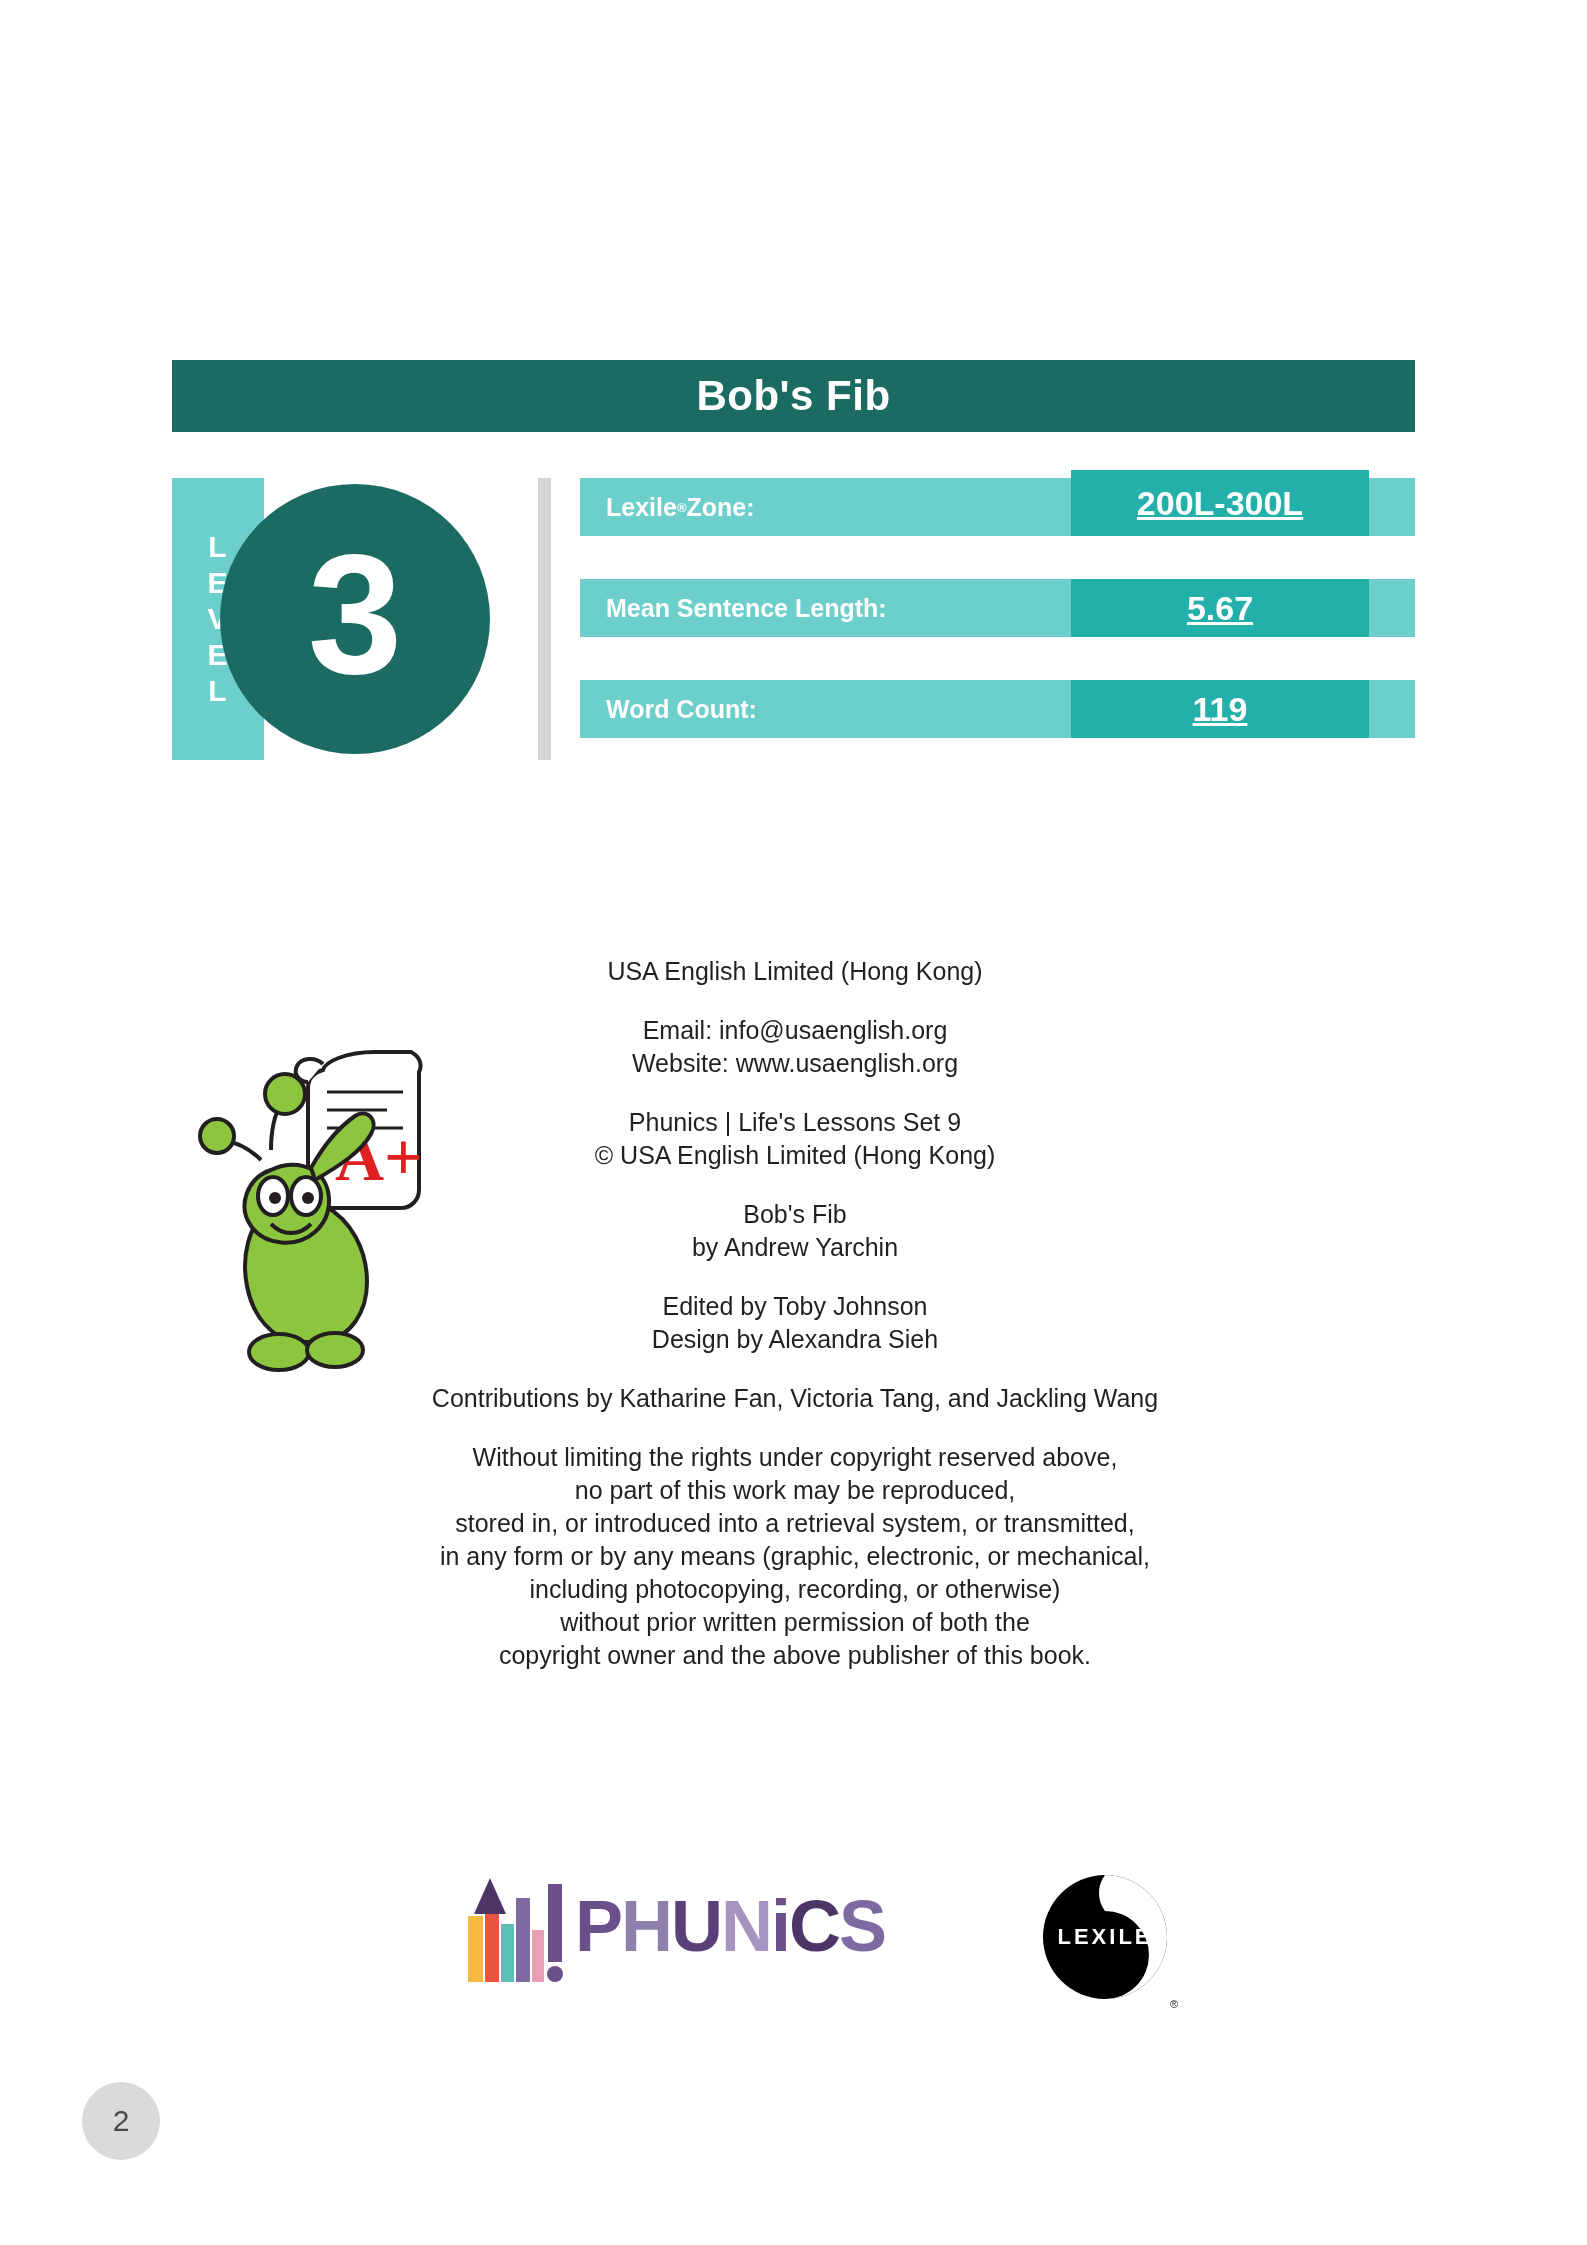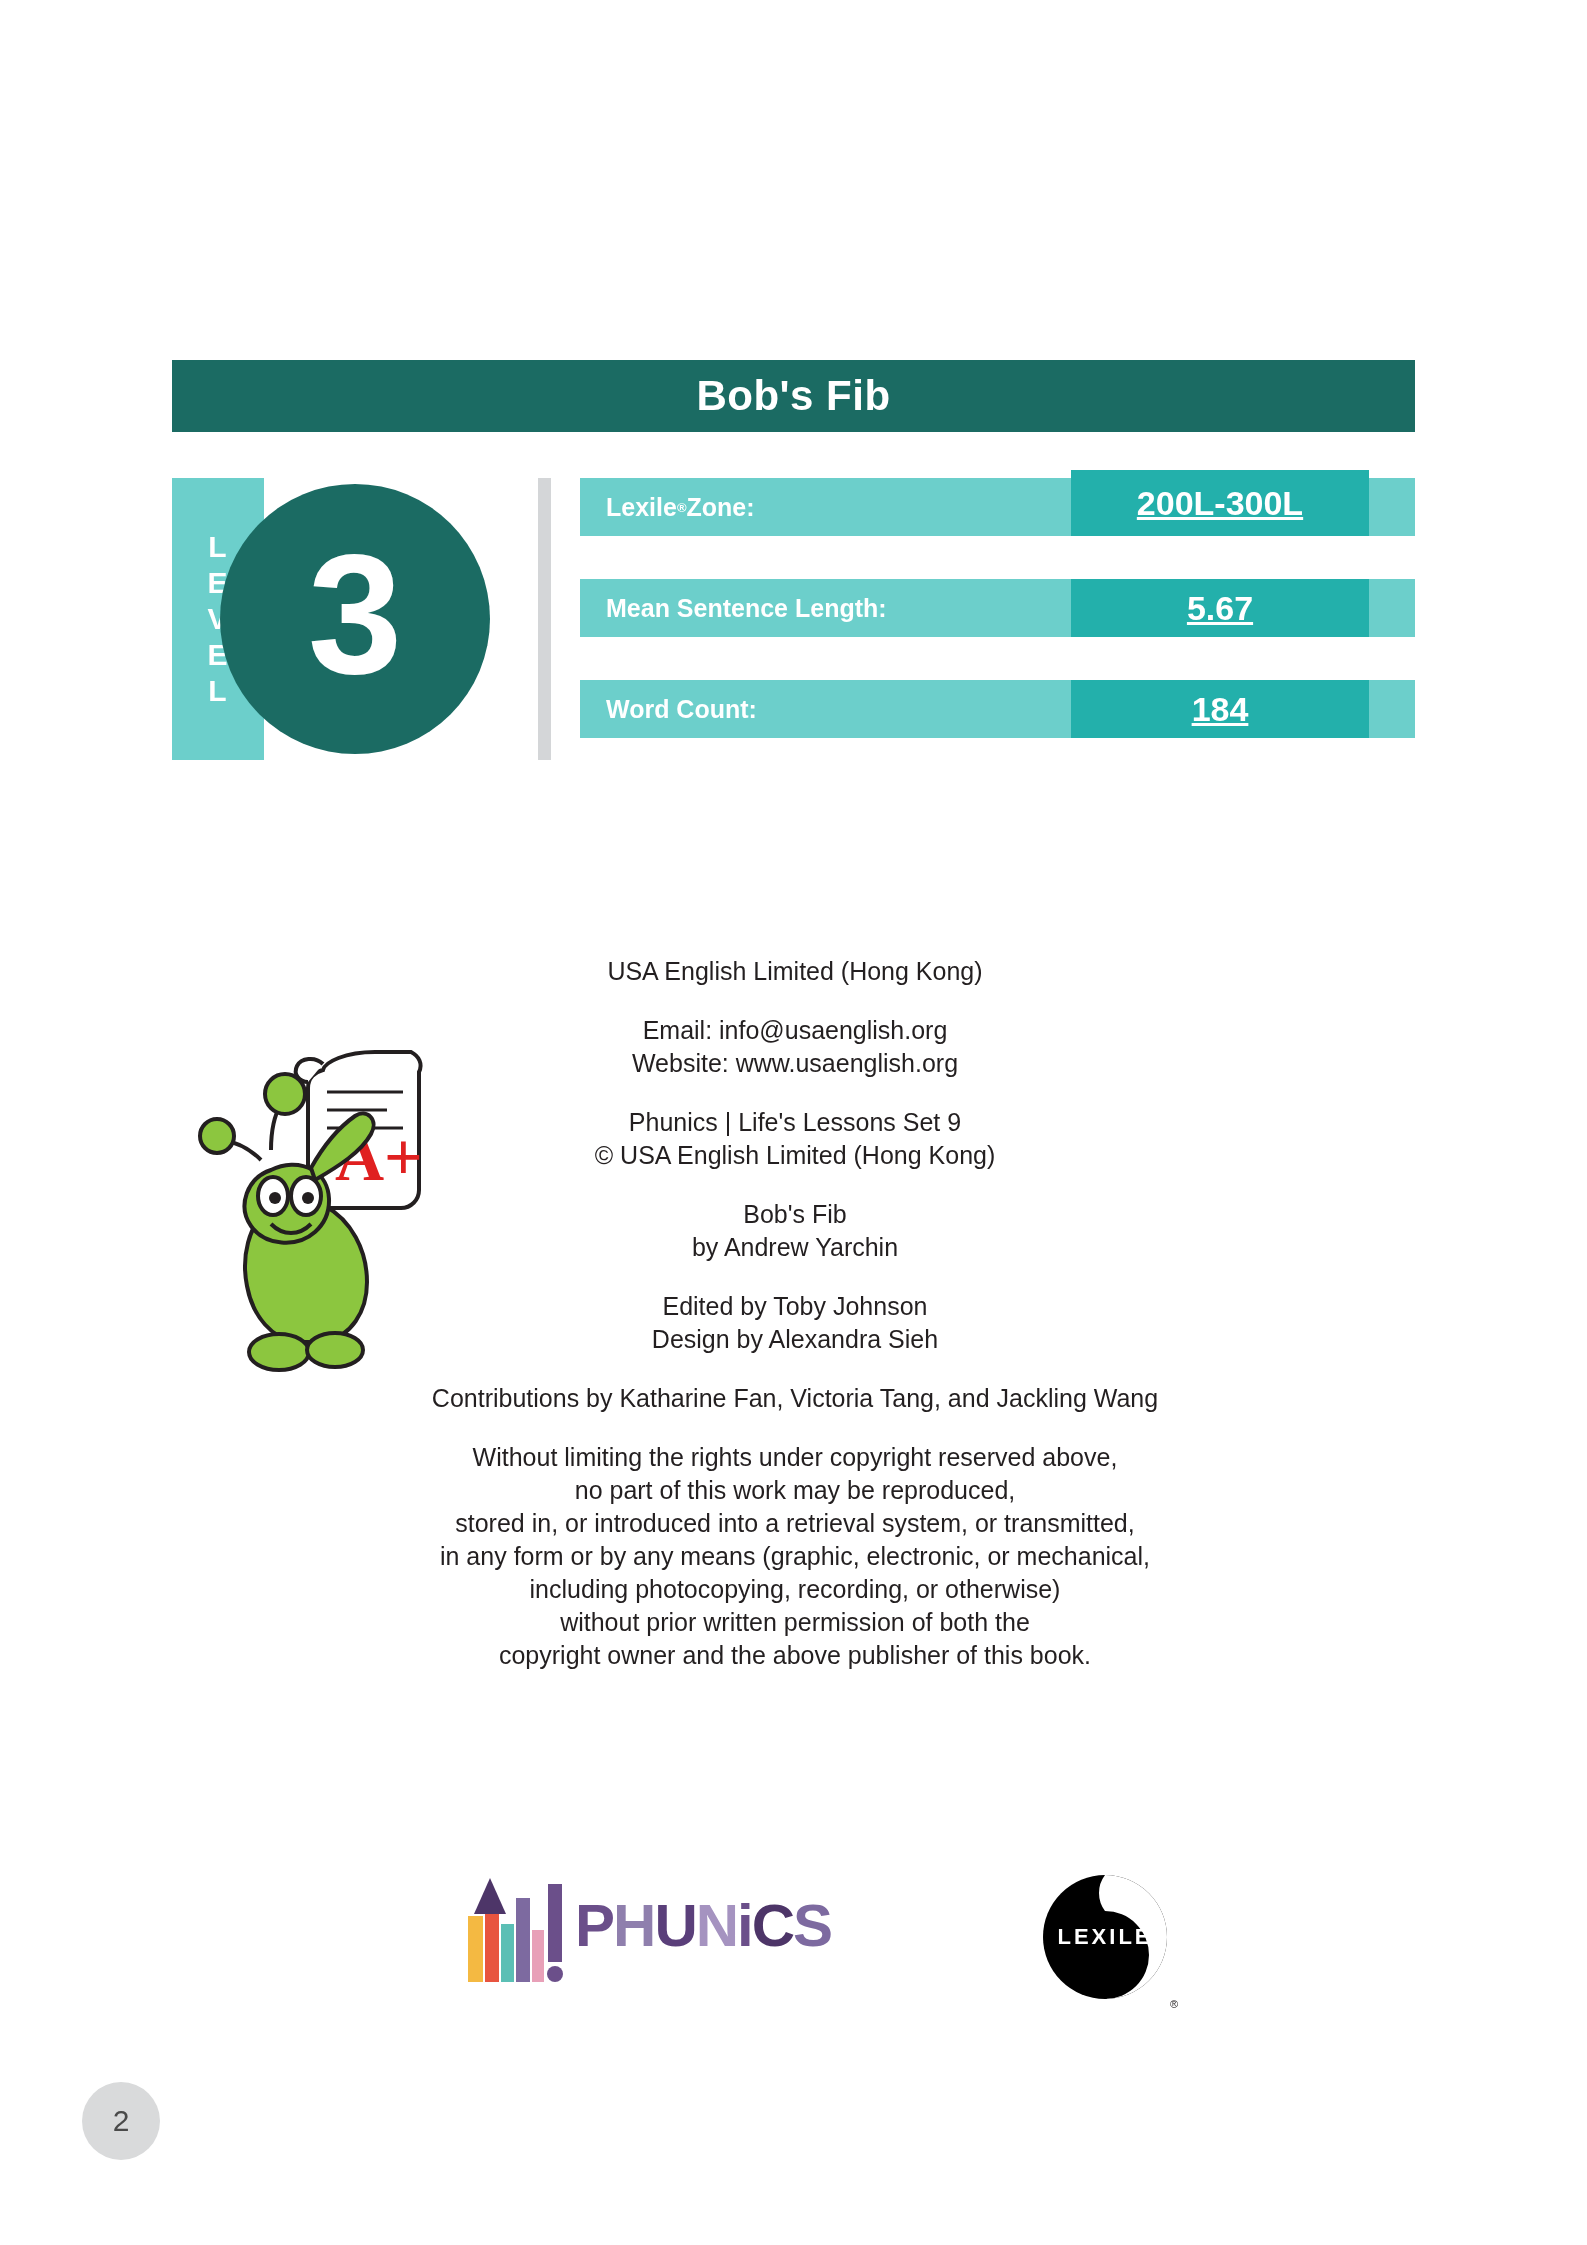--- a/index.html
+++ b/index.html
@@ -186,21 +186,21 @@
     position: absolute;
     left: 30px;
     top: 8px;
     width: 530px;
     height: 120px;
   }
   .phunics-logo .word {
     position: absolute;
     left: 115px;
     top: 6px;
-    font-size: 60px;
+    font-size: 72px;
     font-weight: bold;
     letter-spacing: -2px;
     line-height: 100px;
     color: #6b4f8a;
   }
   .phunics-logo .word .c1 { color: #6b4f8a; }
   .phunics-logo .word .c2 { color: #8f7fad; }
   .phunics-logo .word .c3 { color: #5a3f7a; }
   .phunics-logo .word .c4 { color: #a593c0; }
   .phunics-logo .word .c5 { color: #6b4f8a; }
@@ -293,21 +293,21 @@
       <span>5.67</span>
     </div>
   </div>
 
   <div class="stat-row r2">
     <div class="stat-bg"></div>
     <div class="stat-label">
       <span>Word Count:</span>
     </div>
     <div class="stat-value-box">
-      <span>184</span>
+      <span>119</span>
     </div>
   </div>
 
 </div>
 
 <div class="mascot">
   <svg viewBox="0 0 400 400" width="400" height="400" xmlns="http://www.w3.org/2000/svg">
 
     <g>
       <path d="M148 40 C150 32 170 22 200 22 L236 22 C244 26 248 34 244 42 L244 160 C244 170 236 178 226 178 L150 178 C140 178 133 170 133 160 L133 58 C133 48 140 42 148 40 Z" fill="#ffffff" stroke="#231f20" stroke-width="4"></path>

